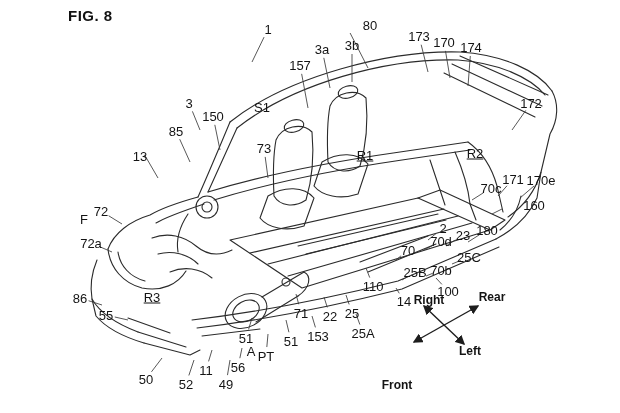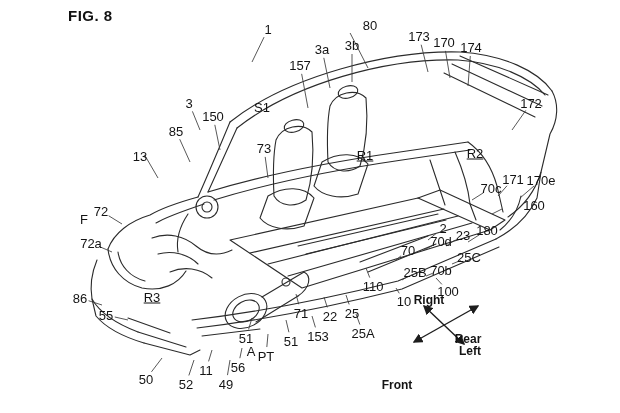--- a/index.html
+++ b/index.html
@@ -219,37 +219,37 @@
       <span class="ref" style="left: 443px; top: 228px;">2</span>
       <span class="ref" style="left: 463px; top: 235px;">23</span>
       <span class="ref" style="left: 487px; top: 230px;">180</span>
       <span class="ref" style="left: 441px; top: 241px;">70d</span>
       <span class="ref" style="left: 408px; top: 250px;">70</span>
       <span class="ref" style="left: 469px; top: 257px;">25C</span>
       <span class="ref" style="left: 441px; top: 270px;">70b</span>
       <span class="ref" style="left: 415px; top: 272px;">25B</span>
       <span class="ref" style="left: 373px; top: 286px;">110</span>
       <span class="ref" style="left: 448px; top: 291px;">100</span>
-      <span class="ref" style="left: 404px; top: 301px;">10</span>
+      <span class="ref" style="left: 404px; top: 301px;">14</span>
       <span class="ref" style="left: 80px; top: 298px;">86</span>
       <span class="ref u" style="left: 152px; top: 297px;">R3</span>
       <span class="ref" style="left: 106px; top: 315px;">55</span>
       <span class="ref" style="left: 301px; top: 313px;">71</span>
       <span class="ref" style="left: 330px; top: 316px;">22</span>
       <span class="ref" style="left: 352px; top: 313px;">25</span>
       <span class="ref" style="left: 363px; top: 333px;">25A</span>
       <span class="ref" style="left: 246px; top: 338px;">51</span>
       <span class="ref" style="left: 318px; top: 336px;">153</span>
       <span class="ref" style="left: 291px; top: 341px;">51</span>
       <span class="ref" style="left: 251px; top: 351px;">A</span>
       <span class="ref" style="left: 266px; top: 356px;">PT</span>
       <span class="ref" style="left: 238px; top: 367px;">56</span>
       <span class="ref" style="left: 206px; top: 370px;">11</span>
       <span class="ref" style="left: 146px; top: 379px;">50</span>
       <span class="ref" style="left: 186px; top: 384px; text-align: right;">52</span>
       <span class="ref" style="left: 226px; top: 384px;">49</span>
       <span class="ref b" style="left: 429px; top: 300px;">Right</span>
-      <span class="ref b" style="left: 468px; top: 297px; margin-top: 42px;">Rear</span>
+      <span class="ref b" style="left: 492px; top: 297px;">Rear</span>
       <span class="ref b" style="left: 397px; top: 345px; margin-top: 40px;">Front</span>
       <span class="ref b" style="left: 470px; top: 351px;">Left</span>
     </div>
 
 </div>
 
 </body></html>

